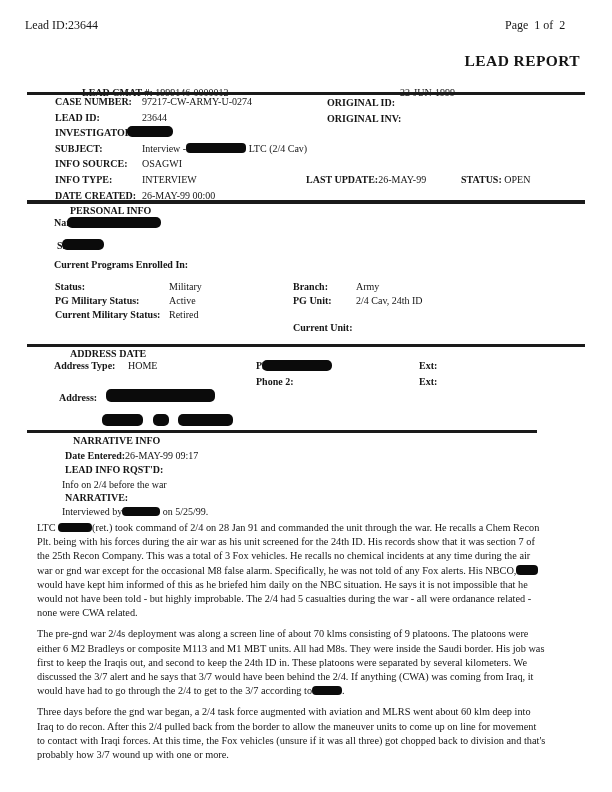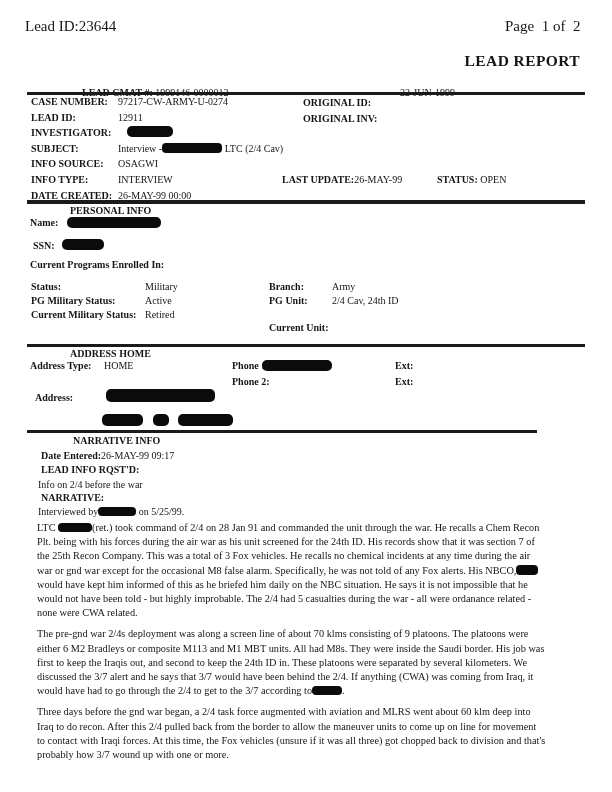--- a/index.html
+++ b/index.html
@@ -1,31 +1,31 @@
 <!DOCTYPE html>
 <html><head>
 <meta charset="utf-8">
 <style>
   html,body{margin:0;padding:0;background:#e8e8e8;}
   .page{
     position:relative;width:612px;height:792px;background:#ffffff;
     font-family:"Liberation Serif","DejaVu Serif",serif;color:#151515;
     overflow:hidden;
   }
-  .f{position:absolute;font-size:10px;white-space:nowrap;line-height:11px;}
+  .f{position:absolute;font-size:10px;white-space:nowrap;line-height:11px;margin-left:24px;}
   .b,.lbl{font-weight:bold;}
   .lbl{display:inline-block;}
   .w87{width:87px;}
   .w114{width:114px;}
   .w63{width:63px;}
   .w60{width:60px;}
   .rule{position:absolute;background:#1a1a1a;}
   .rd{position:absolute;background:#0b0b0b;border-radius:5px;}
   .rdl{display:inline-block;background:#0b0b0b;border-radius:4px;height:9.5px;vertical-align:-1px;}
-  .hdr-small{position:absolute;font-size:15px;white-space:pre;}
+  .hdr-small{position:absolute;font-size:12px;white-space:pre;}
   .title{position:absolute;left:0;top:52px;width:580px;text-align:right;
          font-size:15.5px;font-weight:bold;letter-spacing:.4px;}
   .cmat{position:absolute;font-size:10px;white-space:nowrap;margin-top:14px;}
   .sect{position:absolute;font-size:10px;font-weight:bold;white-space:nowrap;margin-left:40px;}
   #paras{position:absolute;left:37px;top:521px;width:509px;}
   #paras p{margin:0 0 7px 0;font-size:10.3px;line-height:14.2px;
            white-space:normal;text-align:left;}
 </style>
 </head>
 <body>
@@ -44,21 +44,21 @@
   <div class="cmat" style="left:400px;top:73px">22-JUN-1999</div>
 
   <div class="rule" style="left:27px;top:92px;width:558px;height:2.5px"></div>
 
   <div class="f" style="left:31px;top:96px">
     <span class="lbl w87">CASE NUMBER:</span><span>97217-CW-ARMY-U-0274</span>
   </div>
   <div class="f b" style="left:303px;top:96.5px">ORIGINAL ID:</div>
 
   <div class="f" style="left:31px;top:111.5px">
-    <span class="lbl w87">LEAD ID:</span><span>12911</span>
+    <span class="lbl w87">LEAD ID:</span><span>23644</span>
   </div>
   <div class="f b" style="left:303px;top:112.5px">ORIGINAL INV:</div>
 
   <div class="f b" style="left:31px;top:127px">INVESTIGATOR:</div>
   <div class="rd" style="left:127px;top:126px;width:46px;height:11px"></div>
 
   <div class="f b" style="left:31px;top:142.5px">SUBJECT:</div>
   <div class="f" style="left:118px;top:142.5px">Interview -<span class="rdl" style="width: 60px;"></span> LTC (2/4 Cav)</div>
 
   <div class="f" style="left:31px;top:158px">
@@ -107,21 +107,21 @@
   </div>
 
   <div class="f" style="left:31px;top:309px">
     <span class="lbl w114">Current Military Status:</span><span>Retired</span>
   </div>
 
   <div class="f b" style="left:269px;top:322px">Current Unit:</div>
 
   <div class="rule" style="left:27px;top:343.5px;width:558px;height:3px"></div>
 
-  <div class="sect" style="left:30px;top:347.5px">ADDRESS HOME</div>
+  <div class="sect" style="left:30px;top:347.5px">ADDRESS DATE</div>
 
   <div class="f" style="left:30px;top:360px">
     <span class="lbl w60">Address Type:</span><span style="margin-left:14px">HOME</span>
   </div>
   <div class="f b" style="left:232px;top:360px">Phone 1:</div>
   <div class="rd" style="left:262px;top:359.5px;width:70px;height:11px"></div>
   <div class="f b" style="left:395px;top:360px">Ext:</div>
 
   <div class="f b" style="left:232px;top:375.5px">Phone 2:</div>
   <div class="f b" style="left:395px;top:375.5px">Ext:</div>

